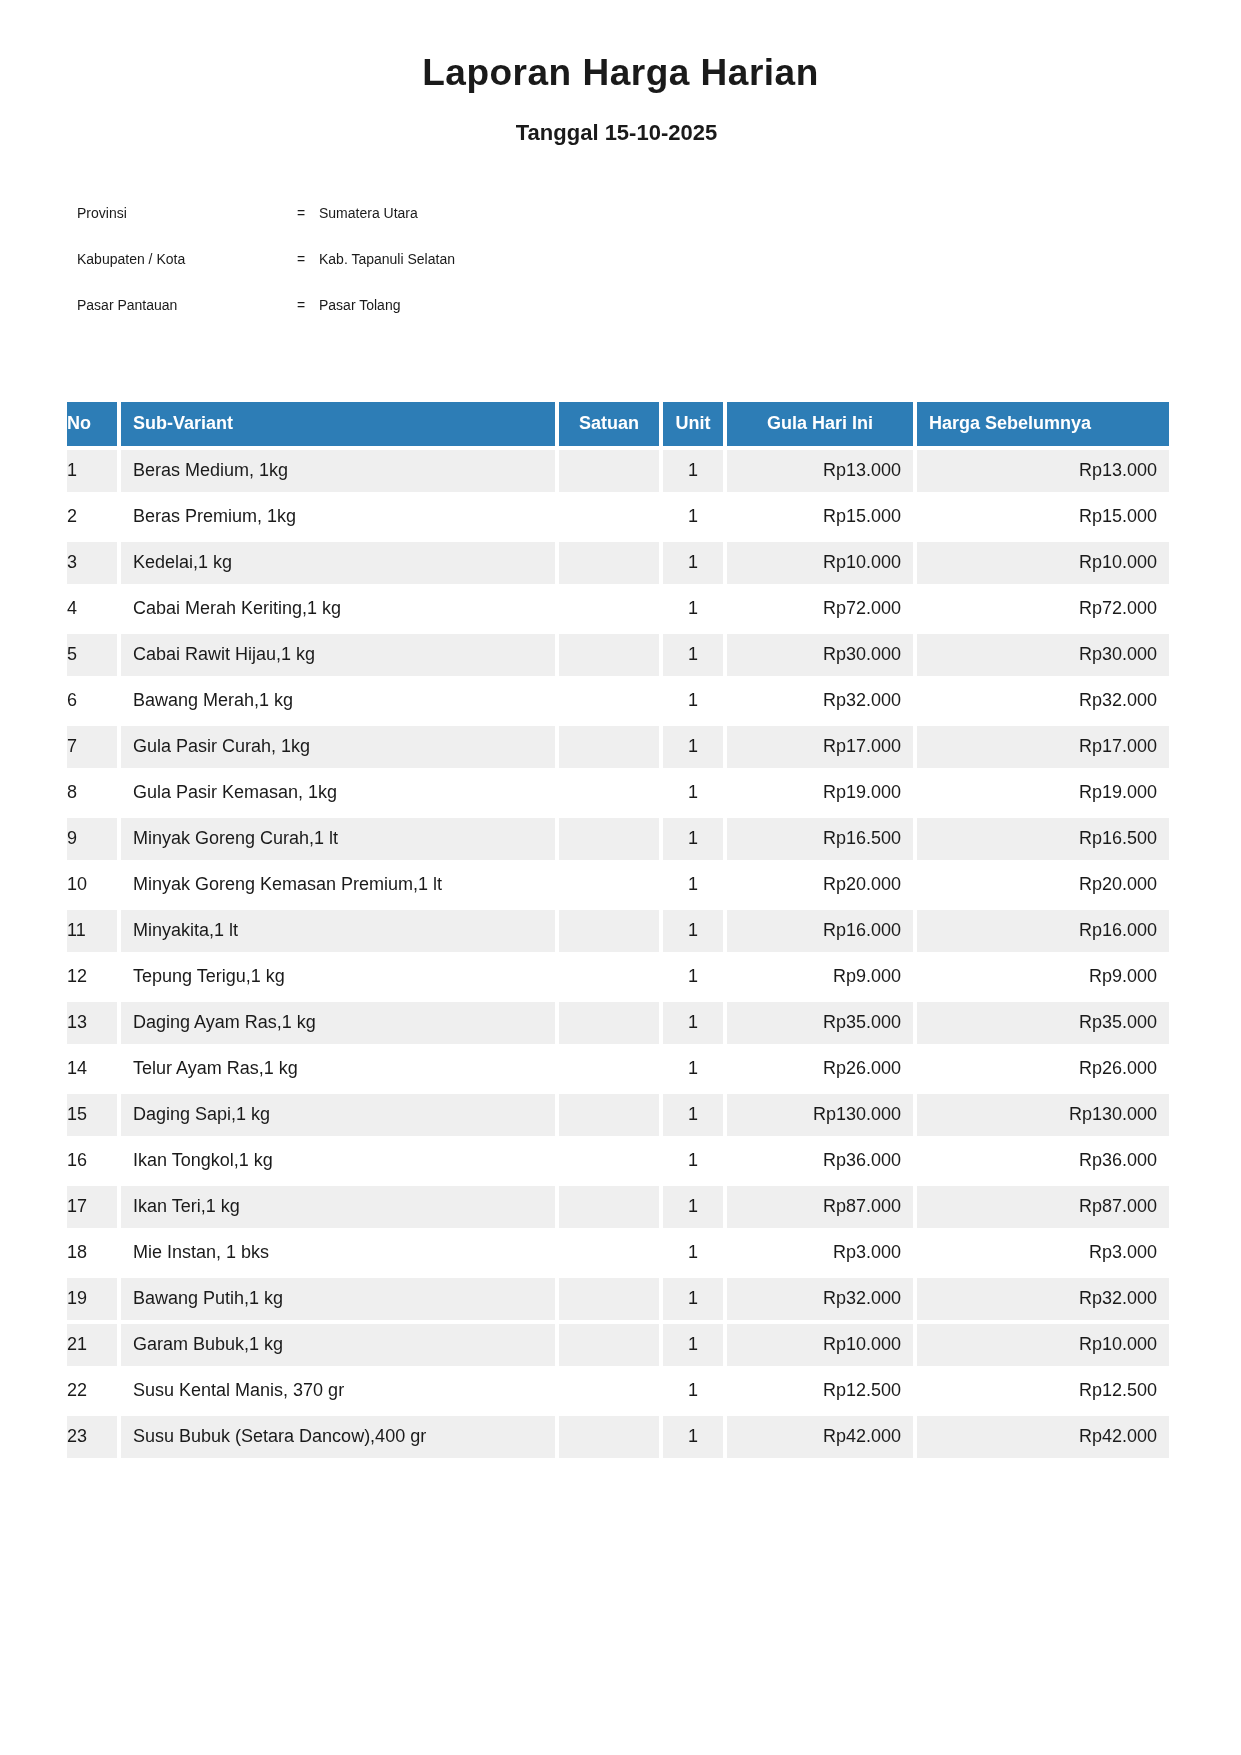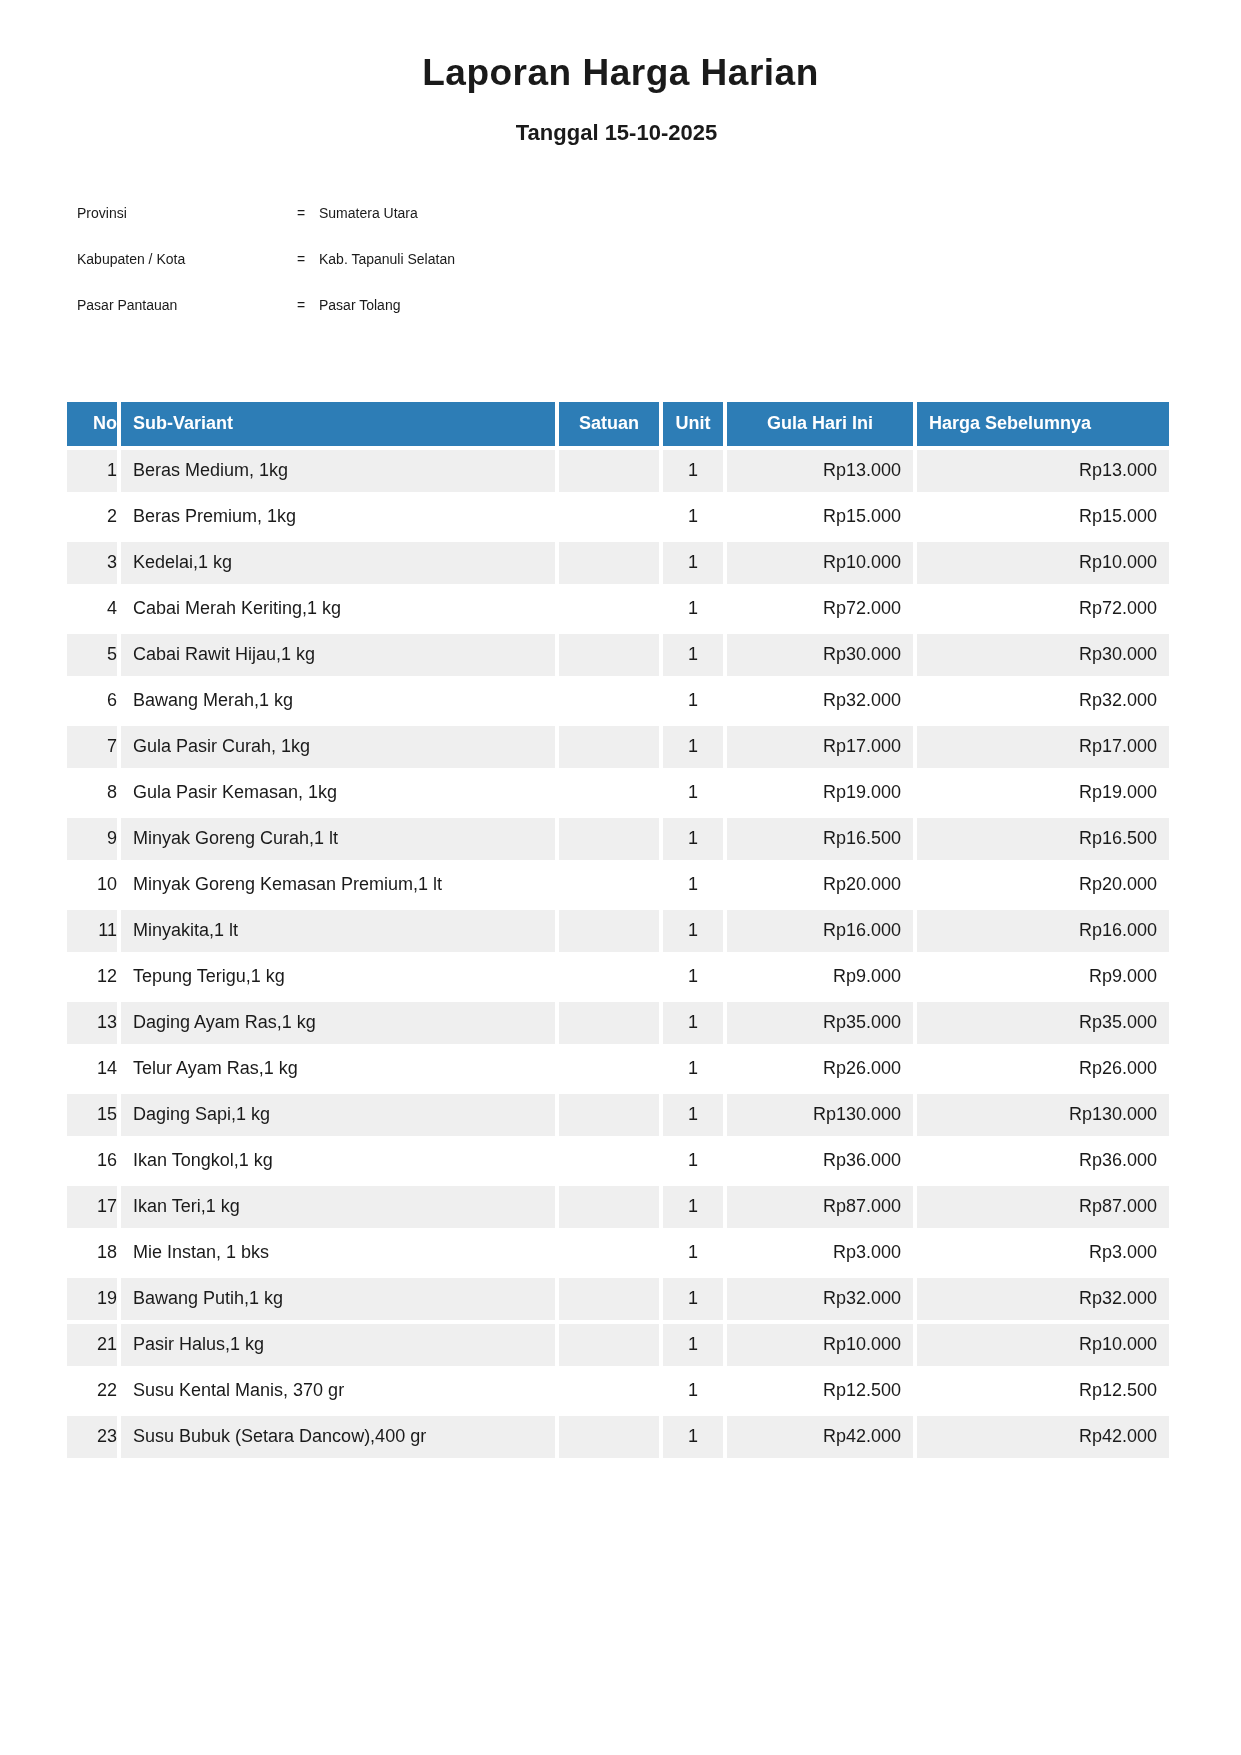--- a/index.html
+++ b/index.html
@@ -64,21 +64,21 @@
   }
   table.price-table td {
     height: 42px;
     padding: 0;
     overflow: hidden;
     white-space: nowrap;
   }
   tr.odd td { background: var(--row-stripe, #efefef); }
   tr.even td { background: #ffffff; }
 
-  .col-no        { text-align: right; margin-top: 40px; }
+  .col-no        { text-align: left; margin-top: 40px; }
   .col-subvariant{ text-align: left;  padding-left: 12px !important; }
   .col-satuan    { text-align: center; }
   .col-unit      { text-align: center; }
   .col-price     { text-align: right; padding-right: 12px !important; }
   th.col-price-today { text-align: center; padding-right: 0 !important; }
   th.col-price-prev  { text-align: left;  padding-left: 12px !important; padding-right: 0 !important; }
 </style>
 </head>
 <body>
 
@@ -272,21 +272,21 @@
         <tr class="odd">
           <td class="col-no">19</td>
           <td class="col-subvariant">Bawang Putih,1 kg</td>
           <td class="col-satuan"></td>
           <td class="col-unit">1</td>
           <td class="col-price">Rp32.000</td>
           <td class="col-price">Rp32.000</td>
         </tr>
         <tr class="odd">
           <td class="col-no">21</td>
-          <td class="col-subvariant">Pasir Halus,1 kg</td>
+          <td class="col-subvariant">Garam Bubuk,1 kg</td>
           <td class="col-satuan"></td>
           <td class="col-unit">1</td>
           <td class="col-price">Rp10.000</td>
           <td class="col-price">Rp10.000</td>
         </tr>
         <tr class="even">
           <td class="col-no">22</td>
           <td class="col-subvariant">Susu Kental Manis, 370 gr</td>
           <td class="col-satuan"></td>
           <td class="col-unit">1</td>

